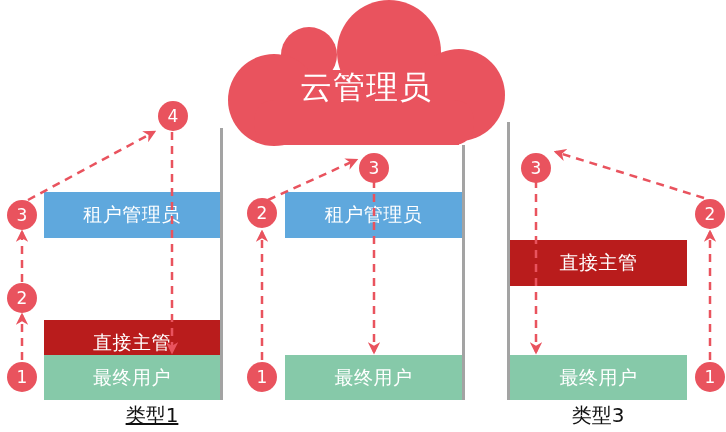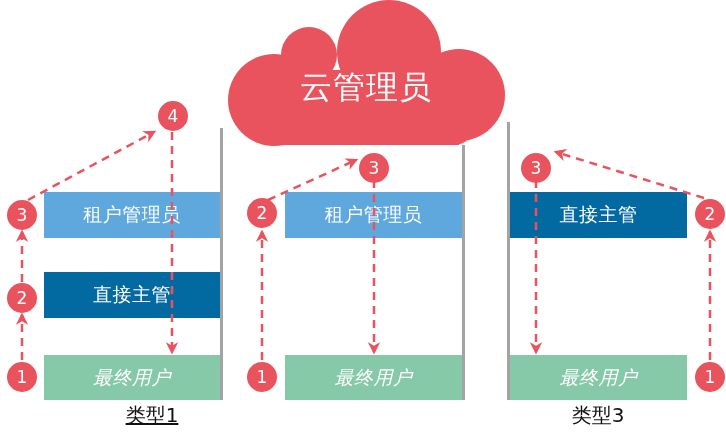--- a/index.html
+++ b/index.html
@@ -3,22 +3,22 @@
 <meta charset="utf-8">
 <style>
   html, body { margin: 0; padding: 0; background: #ffffff; }
   body { width: 726px; height: 432px; position: relative; overflow: hidden;
          font-family: "DejaVu Sans", "Liberation Sans", sans-serif; }
   .stage { position: absolute; left: 4px; top: 0; width: 726px; height: 432px; }
   svg.overlay { position: absolute; left: 0; top: 0; width: 726px; height: 432px; }
   .box { position: absolute; display: flex; align-items: center; justify-content: center;
          color: #ffffff; font-size: 19px; letter-spacing: 0.5px; }
   .blue { background: #5fa8dd; }
-  .orange { background: #0369a1; }
-  .green { background: #86c9a9; font-style: italic; }
+  .orange { background: #b91c1c; margin-top: 48px; }
+  .green { background: #86c9a9; }
   .sep { position: absolute; width: 3px; background: #a3a3a3; }
   .label { position: absolute; font-size: 20px; color: #111; width: 120px; text-align: center; }
   .cloud-title { position: absolute; left: 272px; top: 66px; width: 180px; text-align: center;
                  color: #fff; font-size: 32px; letter-spacing: 1px; }
   .badge { position: absolute; width: 30px; height: 30px; border-radius: 50%;
            background: #e9535e; color: #fff; font-size: 17px; display: flex;
            align-items: center; justify-content: center; }
 </style>
 </head>
 <body>

